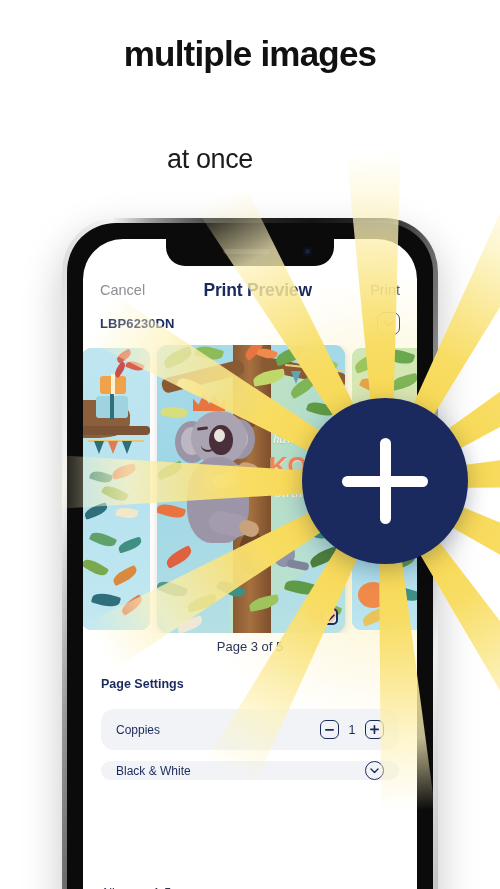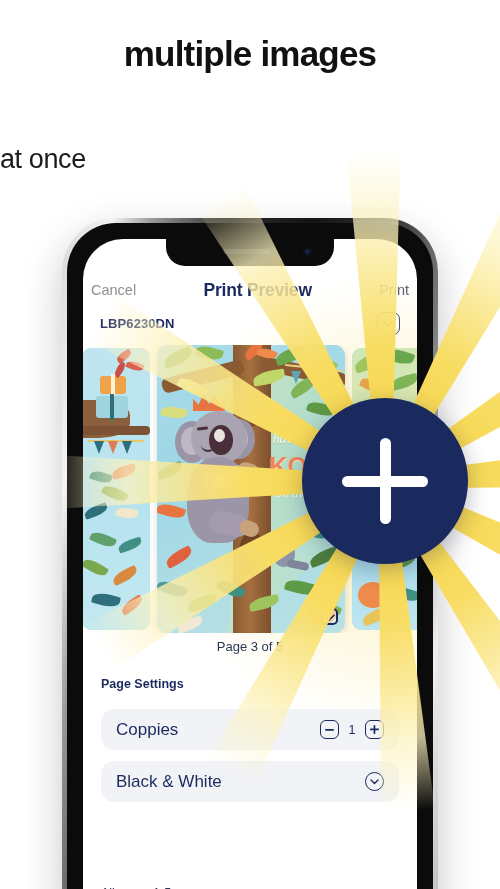--- a/index.html
+++ b/index.html
@@ -13,21 +13,21 @@
 
   
   .headline {
     position: absolute; top: 34px; left: 0; width: 500px;
     text-align: center; color: #111111;
     font-size: 35px; font-weight: 700; line-height: 1.16;
     letter-spacing: -0.8px;
   }
   .subhead {
     position: absolute; top: 144px; left: 0; width: 420px;
-    color: #1b1b1b;
+    text-align: center; color: #1b1b1b;
     font-size: 27px; font-weight: 400; letter-spacing: -0.4px;
   }
 
   
   .sunburst {
     position: absolute; left: 385px; top: 482px;
     width: 0; height: 0; z-index: 4; pointer-events: none;
   }
   .ray {
     position: absolute; left: 0; top: 0;
@@ -85,21 +85,21 @@
     position: absolute; left: 0; top: 0; right: 0; bottom: 0;
     background:
       radial-gradient(circle at 307px 264px, rgba(248,219,96,0.55) 0px, rgba(250,230,140,0.30) 120px, rgba(255,255,255,0) 230px);
     z-index: 6; pointer-events: none;
   }
 
   
   .navbar {
     position: absolute; left: 0; top: 36px; width: 100%; height: 30px;
     display: flex; align-items: center; justify-content: space-between;
-    padding: 0 8px; z-index: 12;
+    padding: 0 17px; z-index: 12;
   }
   .nav-cancel { font-size: 14.5px; color: #8e8e93; }
   .nav-title { font-size: 17.5px; font-weight: 700; color: #1b2a5e; letter-spacing: -0.2px; }
   .nav-print { font-size: 14.5px; color: #5a5f70; }
 
   .printer-row {
     position: absolute; left: 0; top: 66px; width: 100%; height: 36px;
     display: flex; align-items: center; justify-content: space-between;
     padding: 0 17px; z-index: 12;
   }
@@ -170,31 +170,31 @@
     font-size: 12.5px; font-weight: 700; color: #1b2a5e; z-index: 12;
   }
   .settings {
     position: absolute; left: 18px; top: 470px; right: 18px; z-index: 12;
   }
   .row-card {
     background: #f1f3f7; border-radius: 13px;
     height: 41px; display: flex; align-items: center;
     padding: 0 15px; margin-bottom: 11px;
   }
-  .row-card .lbl { font-size: 17px; color: #1b2a5e; }
+  .row-card .lbl { font-size: 12px; color: #1b2a5e; }
   .stepper { margin-left: auto; display: flex; align-items: center; gap: 9px; }
   .sq-btn {
     width: 19px; height: 19px; border-radius: 6px;
     border: 1.4px solid #1b2a5e;
     display: flex; align-items: center; justify-content: center;
     color: #1b2a5e; font-size: 13px; line-height: 1;
   }
   .copies-num { font-size: 12.5px; color: #1b2a5e; min-width: 8px; text-align: center; }
 
-  .row-pair { display: flex; gap: 11px; }
+  .row-pair { display: flex; gap: 11px; flex-direction: column; }
   .row-pair .row-card { flex: 1; margin-bottom: 11px; }
   .circ-btn {
     margin-left: auto;
     width: 19px; height: 19px; border-radius: 50%;
     border: 1.4px solid #1b2a5e;
     display: flex; align-items: center; justify-content: center;
   }
   .all-page {
     position: absolute; left: 18px; top: 647px;
     font-size: 12.5px; color: #2b3558; z-index: 12;

